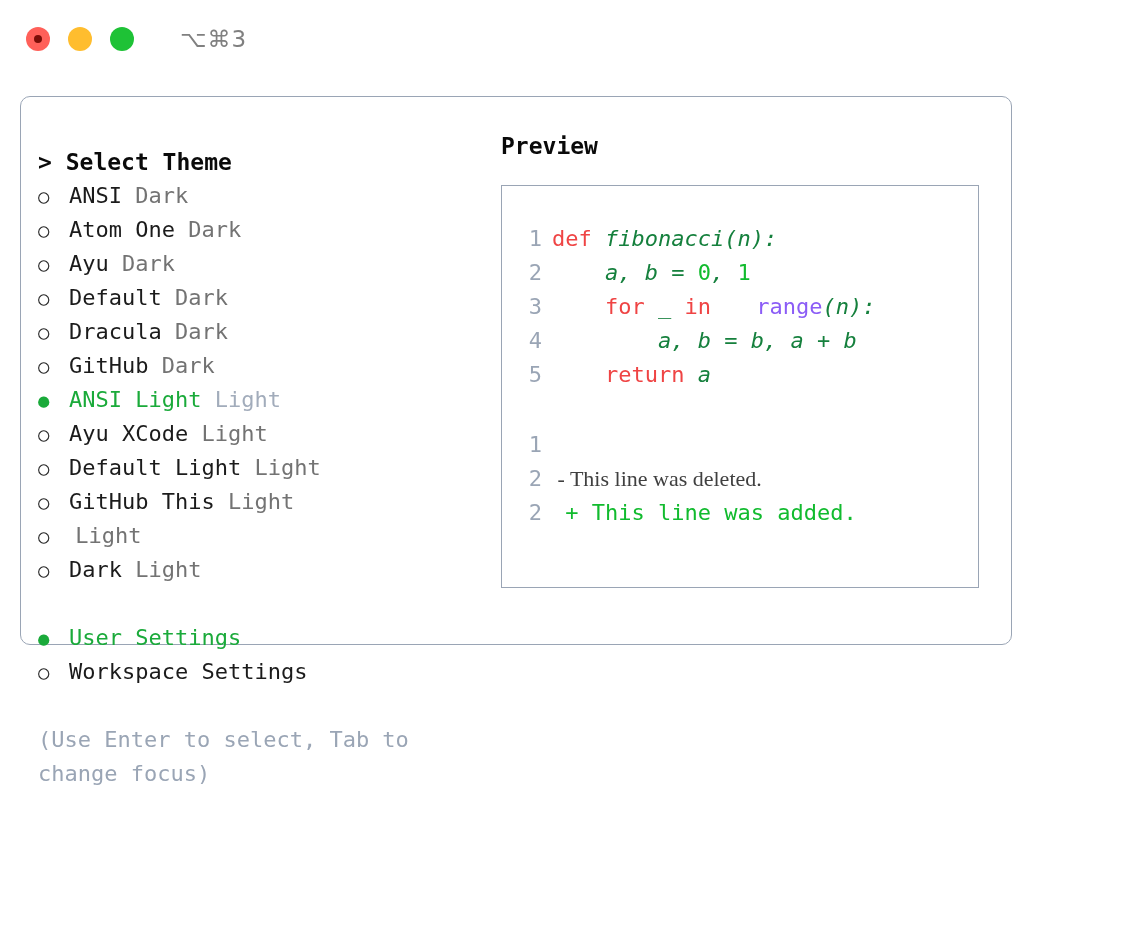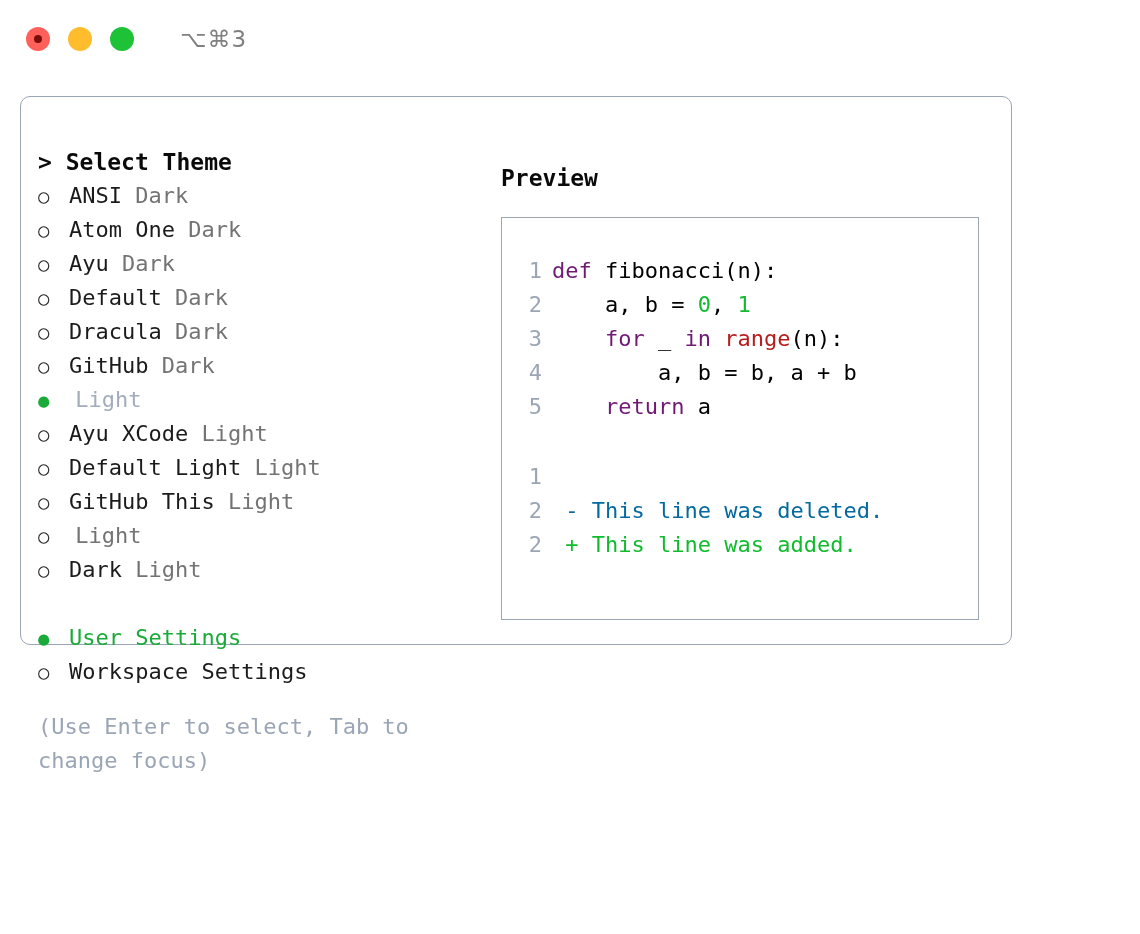--- a/index.html
+++ b/index.html
@@ -84,21 +84,21 @@
   
   .left-col {
     position: absolute;
     left: 17px;
     top: 48px;
     width: 440px;
   }
   .right-col {
     position: absolute;
     left: 480px;
-    top: 64px;
+    top: 32px;
     width: 490px;
   }
 
   
   .section-head {
     font-size: 23px;
     font-weight: bold;
     color: #0a0a0a;
     line-height: 34px;
     white-space: pre;
@@ -122,21 +122,21 @@
     color: #1aaa3a;
   }
   .row.selected .name { color: #1aaa3a; }
   .row .name { color: #1b1b1b; margin-left: 7px; }
   .row .kind { color: #737373; }
   .row.selected .kind { color: #a2acbb; }
   .row.plain .bullet { color: transparent; }
   .spacer-md { height: 34px; }
 
   .hint {
-    margin-top: 21px;
+    margin-top: 34px;
     font-size: 22px;
     line-height: 34px;
     color: #9aa5b5;
     width: 420px;
   }
 
   
   .preview-head {
     font-size: 23px;
     font-weight: bold;
@@ -162,26 +162,26 @@
   }
   .lnum {
     display: inline-block;
     width: 26px;
     flex: 0 0 26px;
     text-align: right;
     color: #9aa5b5;
     margin-right: 10px;
   }
   .tok { white-space: pre; }
-  .t-plain { color: #000000; }
-  .t-kw    { color: #701a75; }
-  .t-fn    { color: #b91c1c; }
+  .t-plain { color: #15803d; font-style: italic; }
+  .t-kw    { color: #ef4444; }
+  .t-fn    { color: #8b5cf6; margin-left: 32px; }
   .t-num   { color: #11bb2e; }
   .t-ctx   { color: #808080; }
-  .t-del   { color: #0369a1; }
+  .t-del   { color: #404040; font-family: Liberation Serif, serif; }
   .t-add   { color: #11bb2e; }
   .diff-gap { height: 36px; }
 </style>
 </head>
 <body>
 
 <div class="window">
 
   <div class="titlebar">
     <div class="dots">
@@ -199,21 +199,21 @@
 
         <div class="section-head">&gt; Select Theme</div>
 
         <div id="theme-list">
             <div class="row"><span class="bullet">○</span><span class="name">ANSI</span><span class="kind"> Dark</span></div>
             <div class="row"><span class="bullet">○</span><span class="name">Atom One</span><span class="kind"> Dark</span></div>
             <div class="row"><span class="bullet">○</span><span class="name">Ayu</span><span class="kind"> Dark</span></div>
             <div class="row"><span class="bullet">○</span><span class="name">Default</span><span class="kind"> Dark</span></div>
             <div class="row"><span class="bullet">○</span><span class="name">Dracula</span><span class="kind"> Dark</span></div>
             <div class="row"><span class="bullet">○</span><span class="name">GitHub</span><span class="kind"> Dark</span></div>
-            <div class="row selected"><span class="bullet sel">●</span><span class="kind"> Light</span></div>
+            <div class="row selected"><span class="bullet sel">●</span><span class="name">ANSI Light</span><span class="kind"> Light</span></div>
             <div class="row"><span class="bullet">○</span><span class="name">Ayu XCode</span><span class="kind"> Light</span></div>
             <div class="row"><span class="bullet">○</span><span class="name">Default Light</span><span class="kind"> Light</span></div>
             <div class="row"><span class="bullet">○</span><span class="name">GitHub This</span><span class="kind"> Light</span></div>
             <div class="row"><span class="bullet">○</span><span class="kind"> Light</span></div>
             <div class="row"><span class="bullet">○</span><span class="name">Dark</span><span class="kind"> Light</span></div>
           </div>
 
         <div class="spacer-md"></div>
 
 

